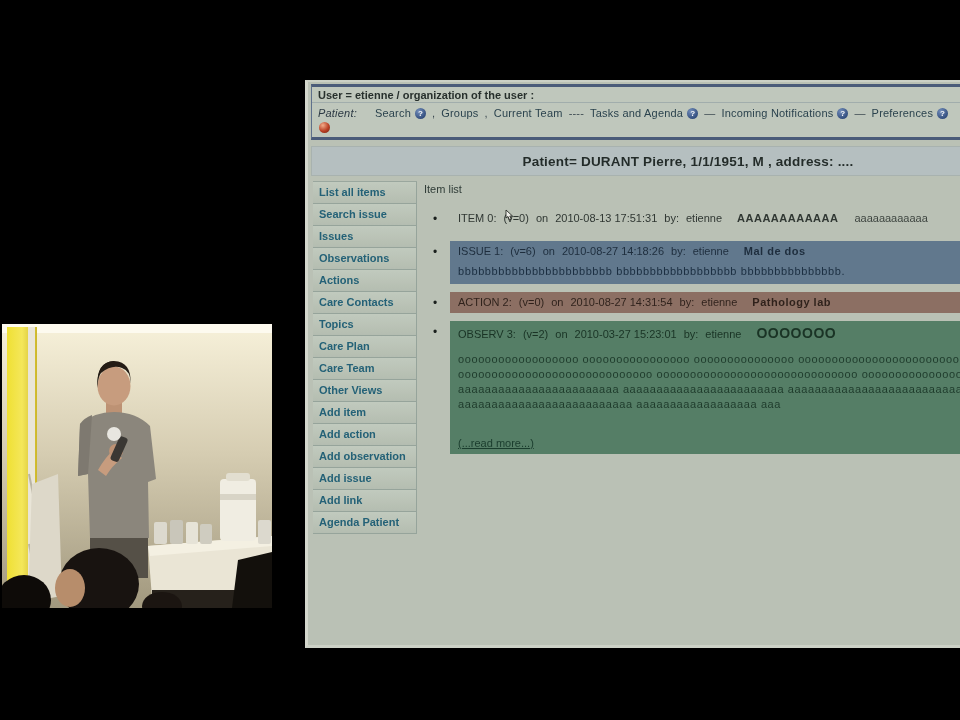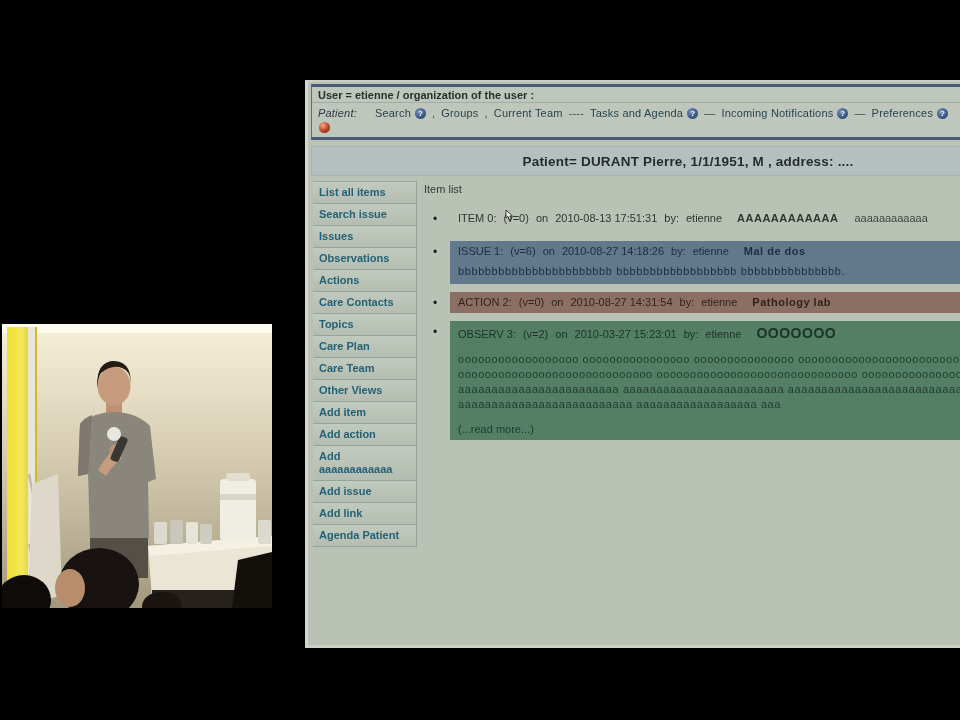--- a/index.html
+++ b/index.html
@@ -77,21 +77,21 @@
   .observ .head .title{font-size:14px;}
   .head .extra{margin-left:16px;color:#3a423c;}
   .body-line{
     font-size:11px;line-height:15px;white-space:nowrap;overflow:hidden;
     letter-spacing:0.6px;
   }
   .issue .body-line{color:#142a40;margin-top:7px;}
   .observ-body{margin-top:11px;}
   .observ .body-line{color:#173826;}
   .read-more{
-    margin-top:11px;font-size:11px;color:#123a28;cursor:pointer;
+    margin-top:25px;font-size:11px;color:#123a28;text-decoration:underline;cursor:pointer;
     width:max-content;
   }
   .cursor{position:absolute;left:193px;top:127px;width:16px;height:16px;z-index:5;}
   
   .video{position:absolute;left:2px;top:324px;width:270px;height:284px;overflow:hidden;}
 </style>
 </head>
 <body>
 
 <div class="video">
@@ -194,21 +194,21 @@
     <div class="side-cell">Issues</div>
     <div class="side-cell">Observations</div>
     <div class="side-cell">Actions</div>
     <div class="side-cell">Care Contacts</div>
     <div class="side-cell">Topics</div>
     <div class="side-cell">Care Plan</div>
     <div class="side-cell">Care Team</div>
     <div class="side-cell">Other Views</div>
     <div class="side-cell">Add item</div>
     <div class="side-cell">Add action</div>
-    <div class="side-cell">Add aaaaaaaaaaaa</div>
+    <div class="side-cell">Add observation</div>
     <div class="side-cell">Add issue</div>
     <div class="side-cell">Add link</div>
     <div class="side-cell">Agenda Patient</div>
   </div>
 
   <div class="content">
     <div class="list-title">Item list</div>
 
     <div class="row m14">
       <div class="bullet">•</div>

